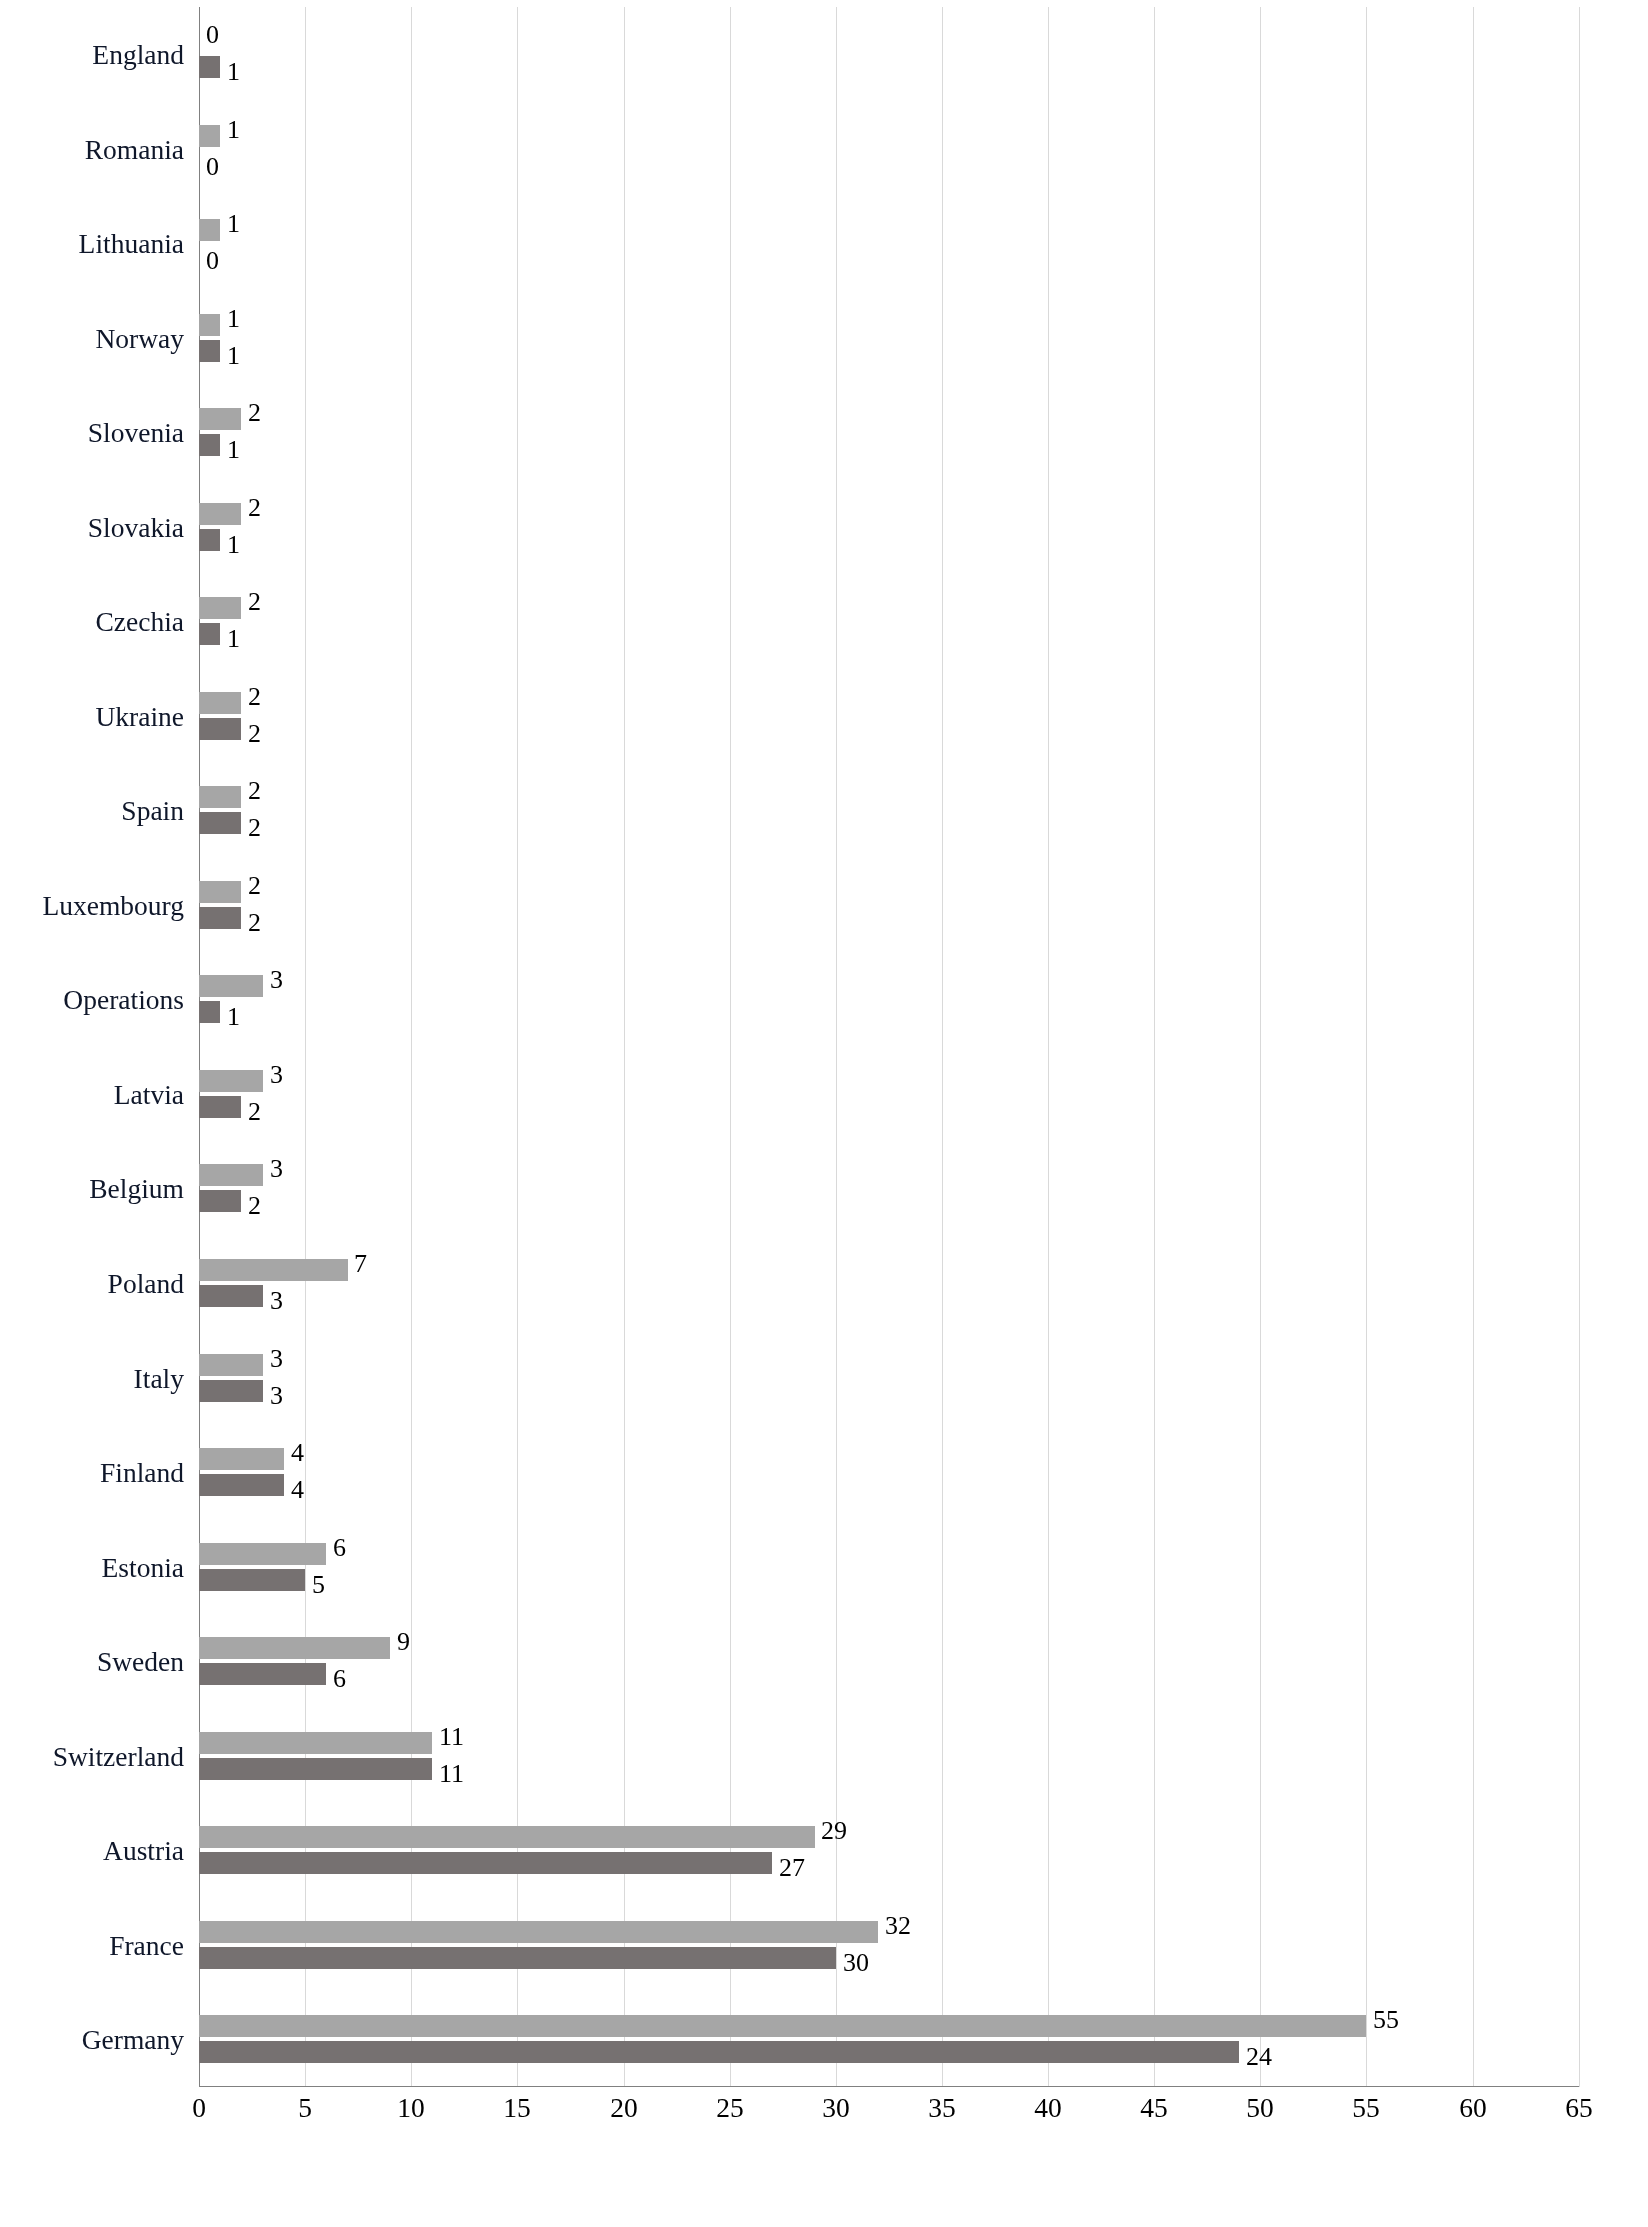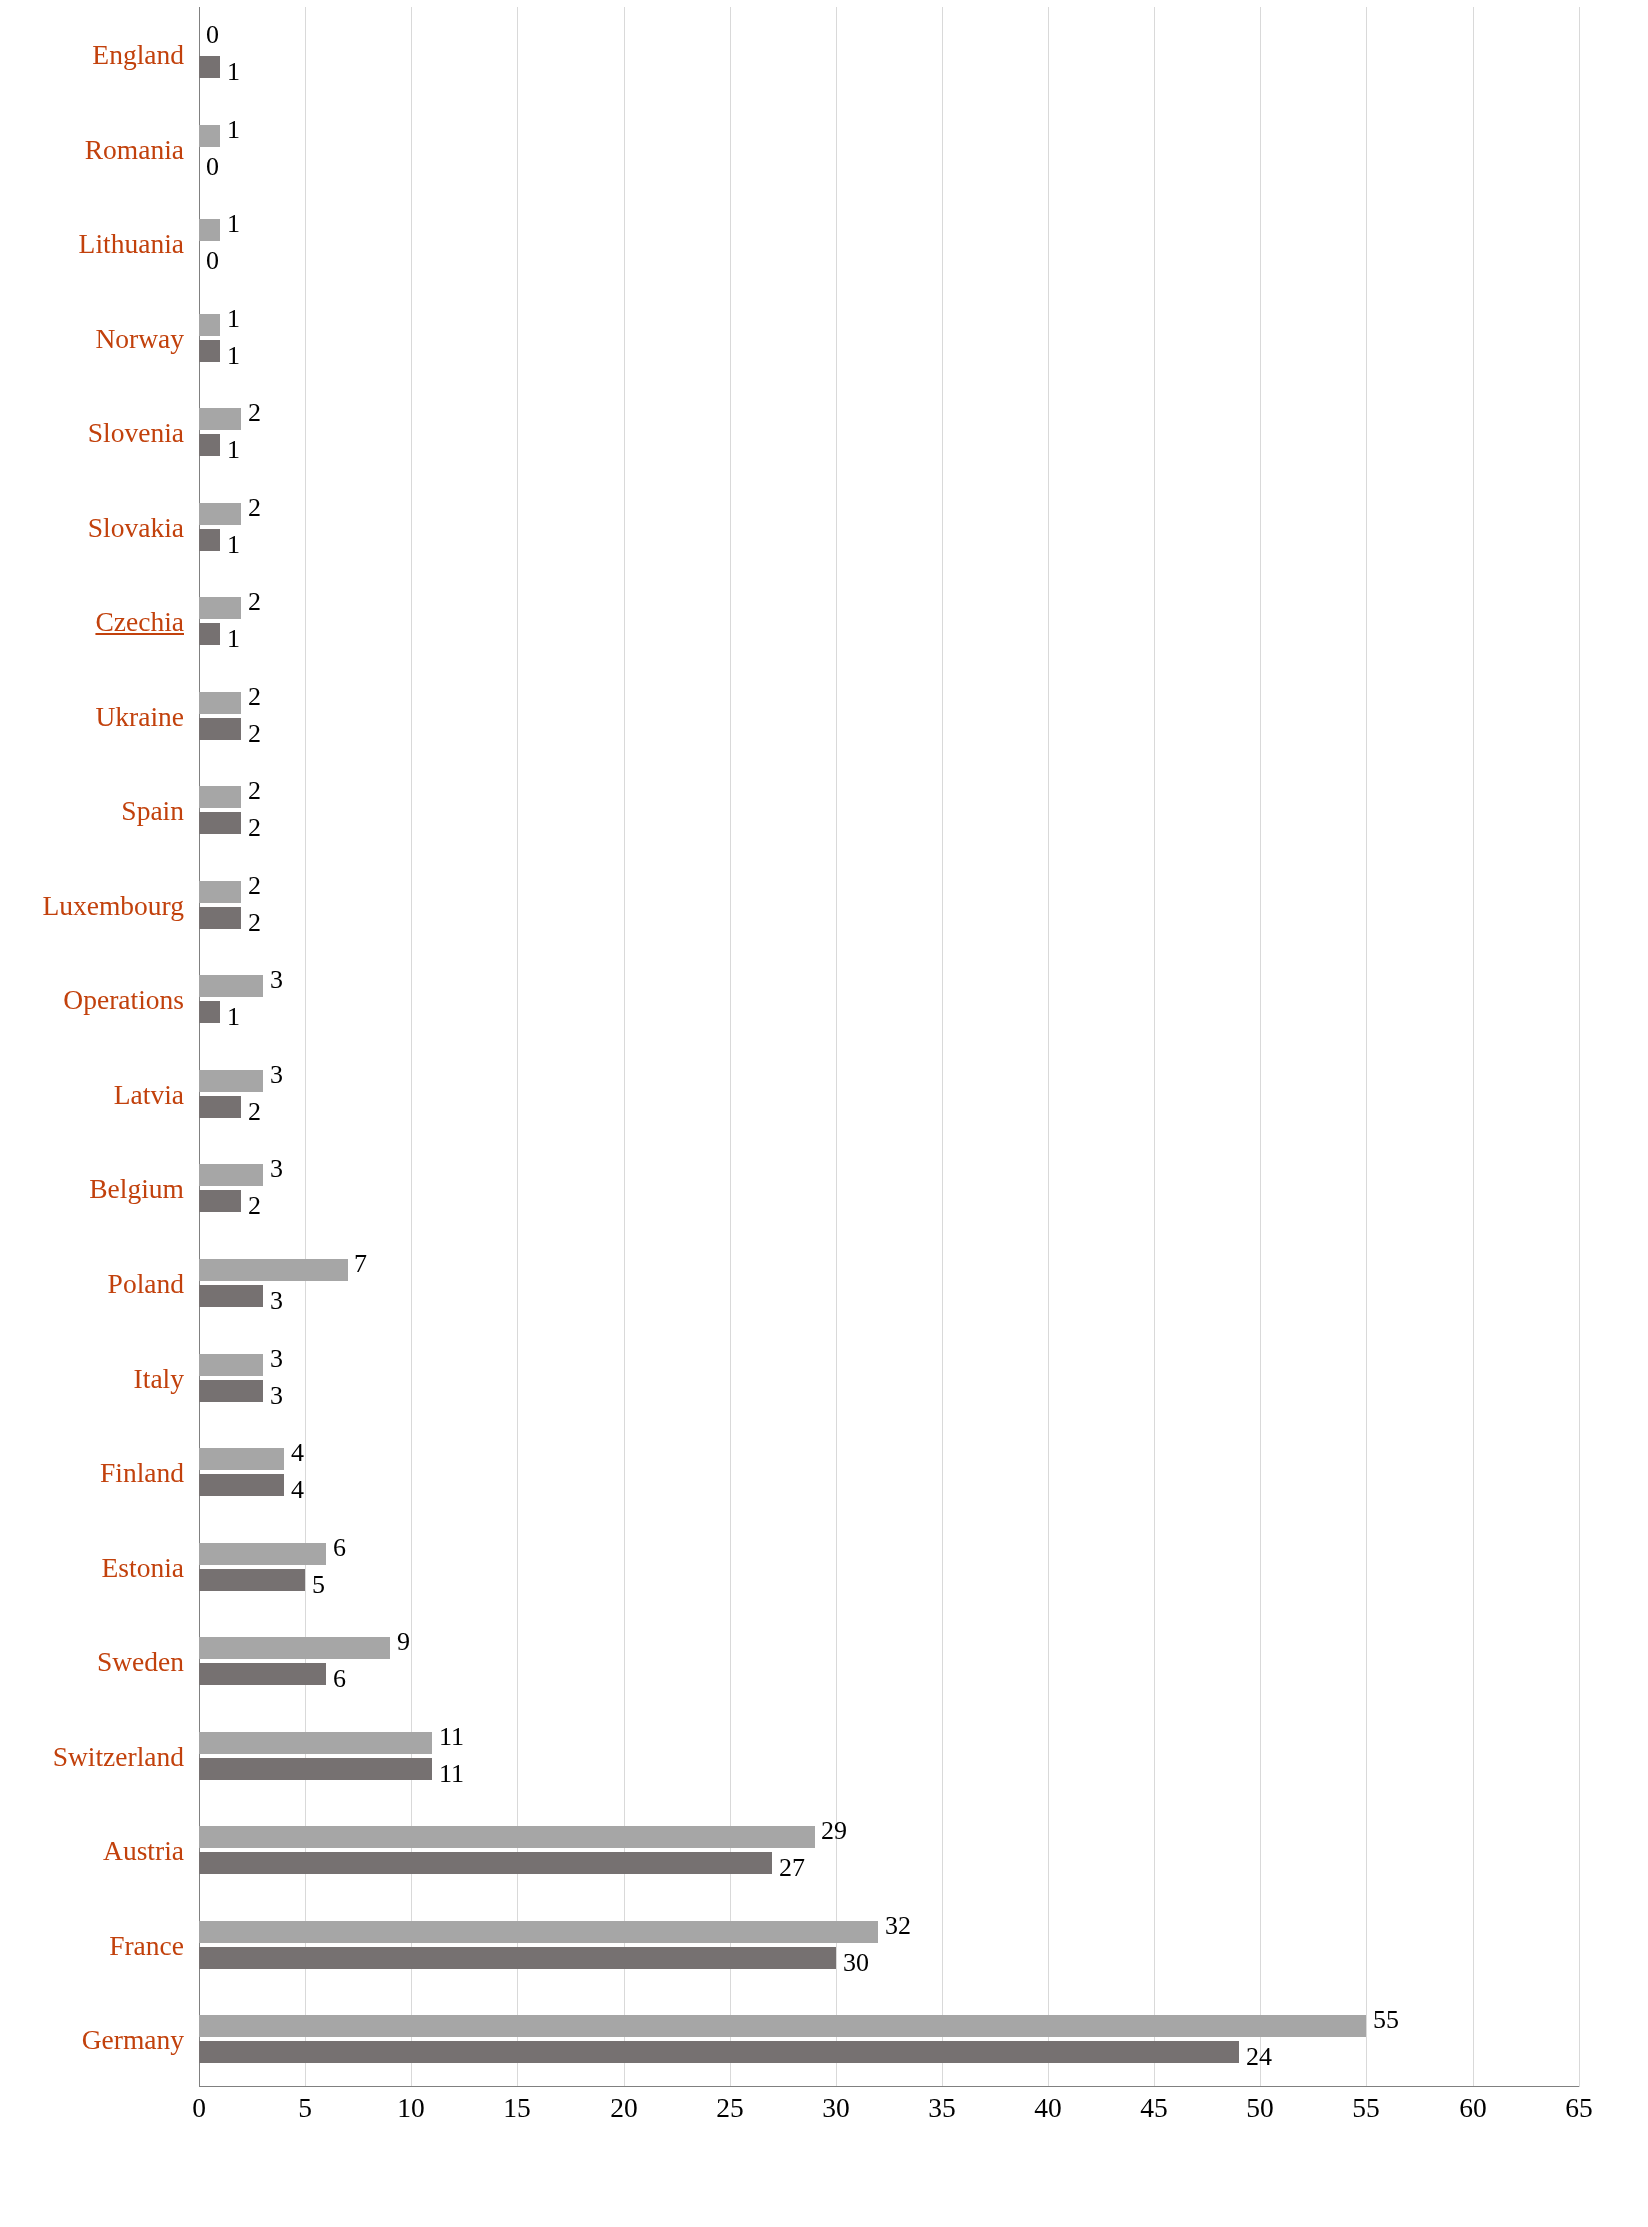--- a/index.html
+++ b/index.html
@@ -70,21 +70,21 @@
     width: 100%;
   }
 
   .row-label {
     position: absolute;
     left: -192px;
     width: 177px;
     text-align: right;
     font-size: 27.5px;
     line-height: 1;
-    color: #c2410c;
+    color: #0f172a;
     white-space: nowrap;
   }
 
   .bar {
     position: absolute;
     left: 0;
   }
   .bar.operations {
     background: #a6a6a6;
   }
@@ -204,21 +204,21 @@
           <div class="bar-value" style="left: 28px; top: 52px;">1</div>
         </div>
         <div class="row" style="top: 473px; height: 95px;">
           <div class="row-label" style="top: 34px;">Slovakia</div>
           <div class="bar operations" style="top: 23px; height: 22px; width: 42px;"></div>
           <div class="bar-value" style="left: 49px; top: 15px;">2</div>
           <div class="bar headquarters" style="top: 49px; height: 22px; width: 21px;"></div>
           <div class="bar-value" style="left: 28px; top: 52px;">1</div>
         </div>
         <div class="row" style="top: 567px; height: 95px;">
-          <div class="row-label" style="top: 34px; text-decoration: underline;">Czechia</div>
+          <div class="row-label" style="top: 34px;">Czechia</div>
           <div class="bar operations" style="top: 23px; height: 22px; width: 42px;"></div>
           <div class="bar-value" style="left: 49px; top: 15px;">2</div>
           <div class="bar headquarters" style="top: 49px; height: 22px; width: 21px;"></div>
           <div class="bar-value" style="left: 28px; top: 52px;">1</div>
         </div>
         <div class="row" style="top: 662px; height: 95px;">
           <div class="row-label" style="top: 34px;">Ukraine</div>
           <div class="bar operations" style="top: 23px; height: 22px; width: 42px;"></div>
           <div class="bar-value" style="left: 49px; top: 15px;">2</div>
           <div class="bar headquarters" style="top: 49px; height: 22px; width: 42px;"></div>

